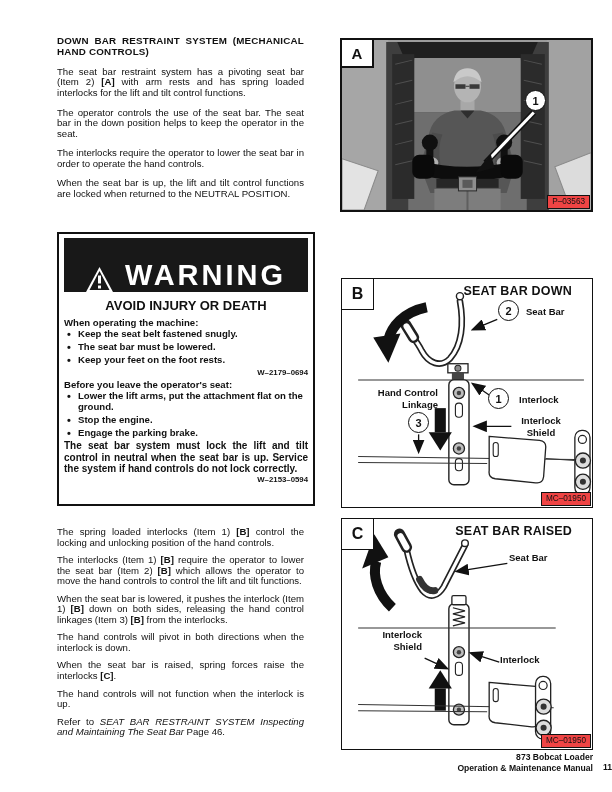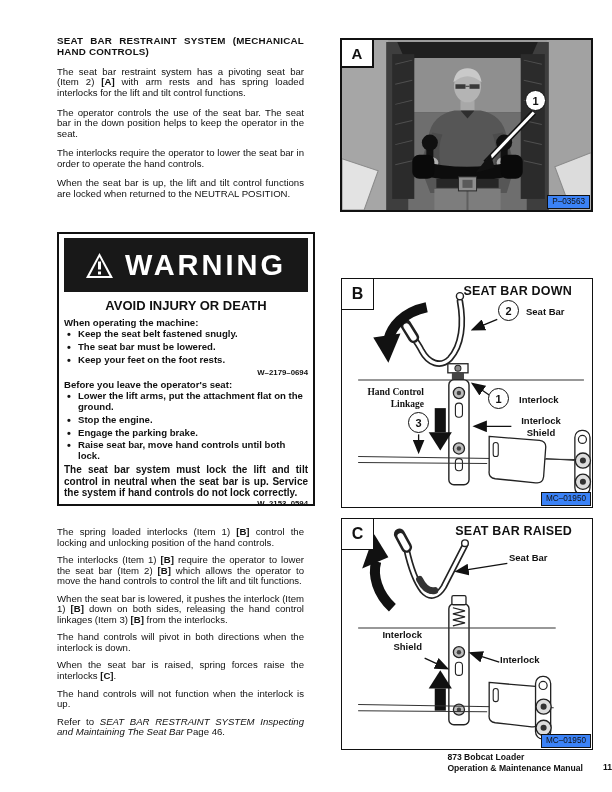--- a/index.html
+++ b/index.html
@@ -13,21 +13,21 @@
   .heading { font-weight:bold; font-size:9.8px; line-height:1.12; letter-spacing:.2px; text-align:justify; margin:0 0 9px; }
   .textblock p { margin:0 0 9px; font-size:9.6px; line-height:1.1; text-align:justify; }
   .lower-col { position:absolute; left:57px; top:527px; width:247px; }
   .lower-col p { margin:0 0 7px; }
   
   .warning-box {
     position:absolute; left:57px; top:232px; width:258px; height:274px;
     border:2.5px solid #111; background:#fff; box-sizing:border-box; padding:4px 5px 2px;
     overflow:hidden;
   }
-  .warn-header { background:#181818; color:#fff; height:54px; display:flex; align-items:center; justify-content:center; gap:12px; }
+  .warn-header { background:#181818; color:#fff; height:54px; display:flex; align-items:flex-end; justify-content:center; gap:12px; }
   .warn-word { font-size:29px; font-weight:bold; letter-spacing:3px; }
   .avoid { text-align:center; font-weight:bold; font-size:13px; margin:6px 0 4px; }
   .w-title { font-weight:bold; font-size:9.6px; margin:2px 0 1px; }
   ul.warn-list { margin:1px 0 0; padding:0 0 0 3px; list-style:none; }
   ul.warn-list li { position:relative; padding-left:11px; font-weight:bold; font-size:9.6px; line-height:1.14; margin-bottom:2px; }
   ul.warn-list li::before { content:"\2022"; position:absolute; left:0; top:-1px; font-size:11px; }
   .w-code { text-align:right; font-weight:bold; font-size:7.8px; margin:0 0 2px; }
   .w-closing { font-weight:bold; font-size:10px; line-height:1.13; text-align:justify; margin:2px 0 1px; }
   
   .fig { position:absolute; background:#fff; box-sizing:border-box; }
@@ -35,40 +35,40 @@
   #figA { left:340px; top:38px; width:253px; height:174px; border:2.5px solid #111; }
   #figB { left:341px; top:278px; width:252px; height:230px; border:1.6px solid #111; }
   #figC { left:341px; top:518px; width:252px; height:232px; border:1.6px solid #111; }
   .fig-letter {
     position:absolute; left:-1px; top:-1px; background:#fff; border:1.4px solid #111;
     width:31px; height:30px; display:flex; align-items:center; justify-content:center;
     font-weight:bold; font-size:16px; z-index:5;
   }
   #figA .fig-letter { width:30px; height:26px; border-width:2.2px; font-size:15px; left:-2px; top:-2px; }
   .fig-title { position:absolute; top:5px; left:30px; width:200px; text-align:right; font-weight:bold; font-size:12.5px; letter-spacing:.2px; z-index:4; }
-  .fig-id { position:absolute; right:1px; bottom:1px; border:1.2px solid #111; background:#3b82f6; font-size:8.2px; padding:1px 4px 2px; z-index:5; }
+  .fig-id { position:absolute; right:1px; bottom:1px; border:1.2px solid #111; background:#ef4444; font-size:8.2px; padding:1px 4px 2px; z-index:5; }
   .callout {
     position:absolute; width:19px; height:19px; border:1.6px solid #111; border-radius:50%;
     background:#fff; display:flex; align-items:center; justify-content:center;
     font-weight:bold; font-size:11px; z-index:4;
   }
   .dlabel { position:absolute; font-weight:bold; font-size:9.5px; line-height:1.25; z-index:3; white-space:nowrap; }
   .dlabel.center { text-align:center; white-space:normal; }
   .dlabel.right { text-align:right; white-space:normal; }
   
   .page-number { position:absolute; left:0; right:0; top:762px; text-align:right; font-weight:bold; font-size:8.6px; }
-  .footer-right { position:absolute; right:29px; top:752px; font-weight:bold; font-size:8.6px; line-height:1.25; }
+  .footer-right { position:absolute; right:19px; top:752px; text-align:right; font-weight:bold; font-size:8.6px; line-height:1.25; }
 </style>
 </head>
 <body>
 
 <div class="page">
 
   <div class="left-col">
-    <div class="heading">SEAT BAR RESTRAINT SYSTEM (MECHANICAL HAND CONTROLS)</div>
+    <div class="heading">DOWN BAR RESTRAINT SYSTEM (MECHANICAL HAND CONTROLS)</div>
     <div class="textblock">
         <p><span>The seat bar restraint system has a pivoting seat bar (Item 2) </span><span style="font-weight: bold;">[A]</span><span> with arm rests and has spring loaded interlocks for the lift and tilt control functions.</span></p>
         <p><span>The operator controls the use of the seat bar. The seat bar in the down position helps to keep the operator in the seat.</span></p>
         <p><span>The interlocks require the operator to lower the seat bar in order to operate the hand controls.</span></p>
         <p><span>When the seat bar is up, the lift and tilt control functions are locked when returned to the NEUTRAL POSITION.</span></p>
       </div>
   </div>
 
   <div class="warning-box">
     <div class="warn-header">
@@ -86,21 +86,20 @@
         <li>Keep the seat belt fastened snugly.</li>
         <li>The seat bar must be lowered.</li>
         <li>Keep your feet on the foot rests.</li>
       </ul>
     <div class="w-code">W–2179–0694</div>
     <div class="w-title">Before you leave the operator's seat:</div>
     <ul class="warn-list">
         <li>Lower the lift arms, put the attachment flat on the ground.</li>
         <li>Stop the engine.</li>
         <li>Engage the parking brake.</li>
-        <li>Raise seat bar, move hand controls until both lock.</li>
       </ul>
     <div class="w-closing">The seat bar system must lock the lift and tilt control in neutral when the seat bar is up. Service the system if hand controls do not lock correctly.</div>
     <div class="w-code">W–2153–0594</div>
   </div>
 
   <div class="lower-col textblock">
       <p><span>The spring loaded interlocks (Item 1) </span><span style="font-weight: bold;">[B]</span><span> control the locking and unlocking position of the hand controls.</span></p>
       <p><span>The interlocks (Item 1) </span><span style="font-weight: bold;">[B]</span><span> require the operator to lower the seat bar (Item 2) </span><span style="font-weight: bold;">[B]</span><span> which allows the operator to move the hand controls to control the lift and tilt functions.</span></p>
       <p><span>When the seat bar is lowered, it pushes the interlock (Item 1) </span><span style="font-weight: bold;">[B]</span><span> down on both sides, releasing the hand control linkages (Item 3) </span><span style="font-weight: bold;">[B]</span><span> from the interlocks.</span></p>
       <p><span>The hand controls will pivot in both directions when the interlock is down.</span></p>
@@ -251,21 +250,21 @@
       <line x1="146" y1="115" x2="130" y2="104" stroke="#111" stroke-width="1.3" marker-end="url(#ahB)"></line>
       <line x1="76" y1="154" x2="76" y2="171" stroke="#111" stroke-width="1.3" marker-end="url(#ahB)"></line>
       <line x1="168" y1="146" x2="132" y2="146" stroke="#111" stroke-width="1.3" marker-end="url(#ahB)"></line>
     </svg>
     <div class="fig-letter">B</div>
     <div class="fig-title">SEAT BAR DOWN</div>
     <div class="callout" style="left:156px; top:21px;">2</div>
     <div class="dlabel" style="left:184px; top:27px;">Seat Bar</div>
     <div class="callout" style="left:146px; top:109px;">1</div>
     <div class="dlabel" style="left:177px; top:115px;">Interlock</div>
-    <div class="dlabel right" style="left:8px; top:108px; width:74px;font-family:Liberation Serif, serif;">
+    <div class="dlabel right" style="left:22px; top:108px; width:74px;">
       <span>Hand Control</span><br>
       <span>Linkage</span>
     </div>
     <div class="callout" style="left:66px; top:133px;">3</div>
     <div class="dlabel center" style="left:170px; top:136px; width:58px;">
       <span>Interlock</span><br>
       <span>Shield</span>
     </div>
     <div class="fig-id">MC–01950</div>
   </div>

